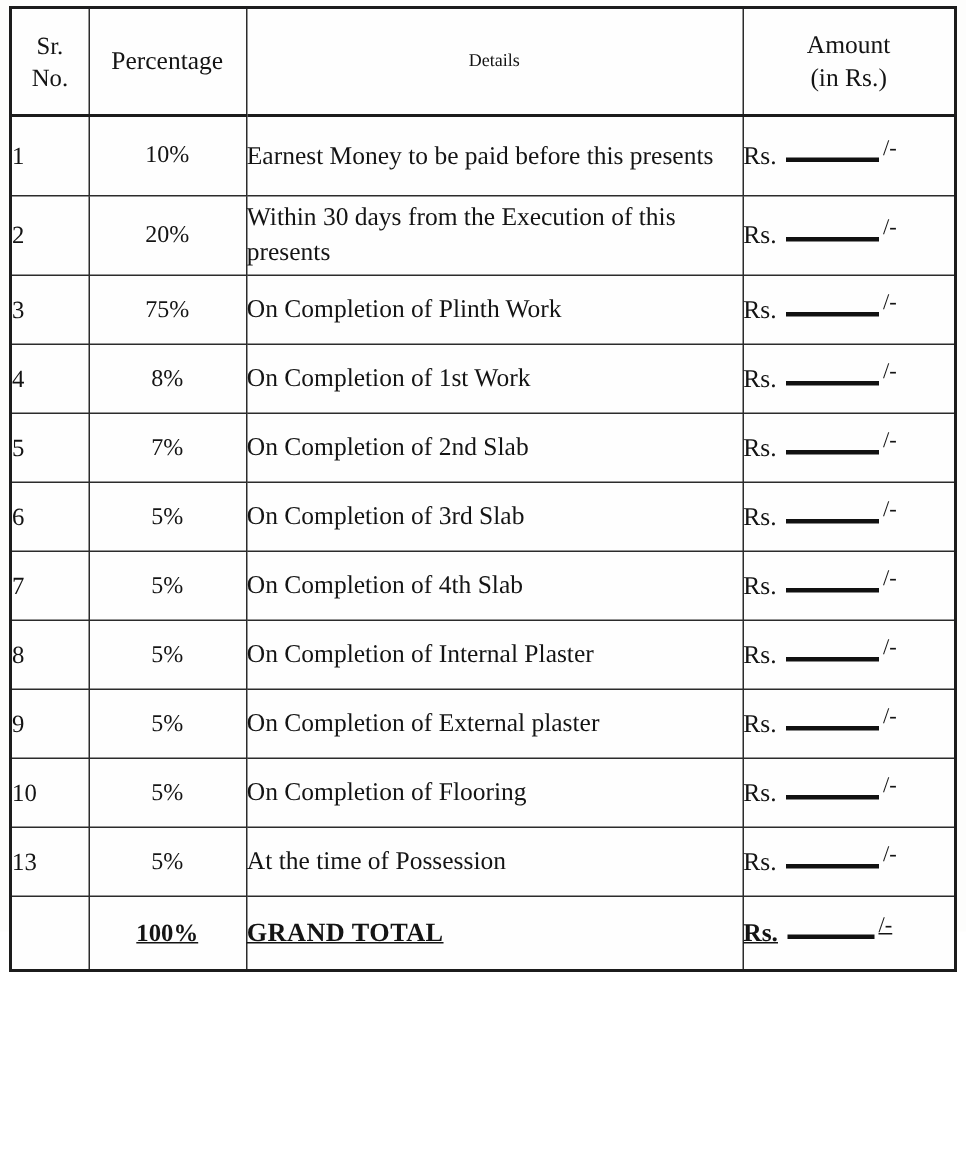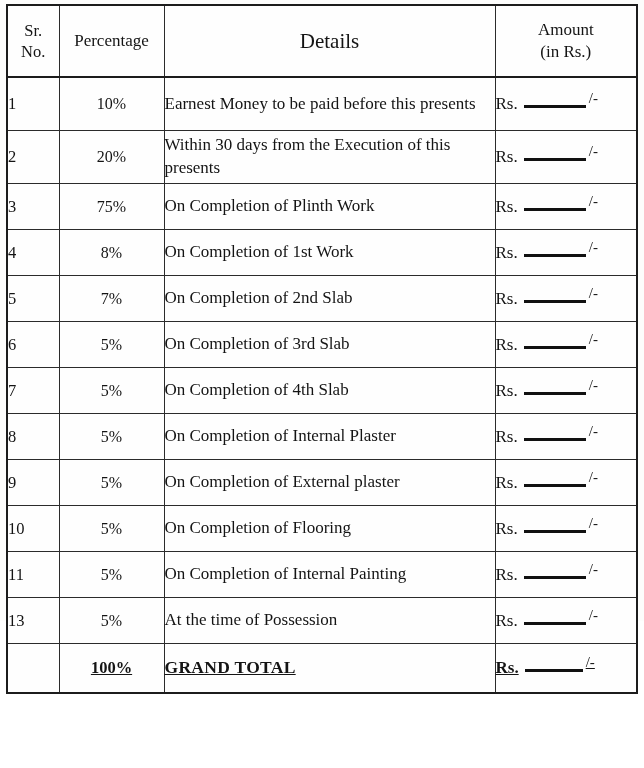--- a/index.html
+++ b/index.html
@@ -53,21 +53,21 @@
     height: 70px;
     border-bottom: 2px solid #1c1c1c;
     text-align: center;
     font-size: 17px;
     line-height: 1.28;
   }
   thead tr.header-row td.h-sr {
     font-size: 16.5px;
   }
   thead tr.header-row td.h-details {
-    font-size: 21px;
+    font-size: 12px;
   }
   thead .hdr-line {
     display: block;
   }
 
   
   tbody tr.data-row td {
     height: 45px;
   }
   tbody tr.data-row.tall td {
@@ -291,32 +291,20 @@
         <td class="cell-details">On Completion of Flooring</td>
         <td class="cell-amount">
           <span class="amount-field">
             <span class="rs">Rs.</span>
             <span class="blank"></span>
             <span class="suffix">/-</span>
           </span>
         </td>
       </tr>
 
-      <tr class="data-row">
-        <td class="cell-sr">11</td>
-        <td class="cell-pct">5%</td>
-        <td class="cell-details">On Completion of Internal Painting</td>
-        <td class="cell-amount">
-          <span class="amount-field">
-            <span class="rs">Rs.</span>
-            <span class="blank"></span>
-            <span class="suffix">/-</span>
-          </span>
-        </td>
-      </tr>
 
 
       <tr class="data-row">
         <td class="cell-sr">13</td>
         <td class="cell-pct">5%</td>
         <td class="cell-details">At the time of Possession</td>
         <td class="cell-amount">
           <span class="amount-field">
             <span class="rs">Rs.</span>
             <span class="blank"></span>

